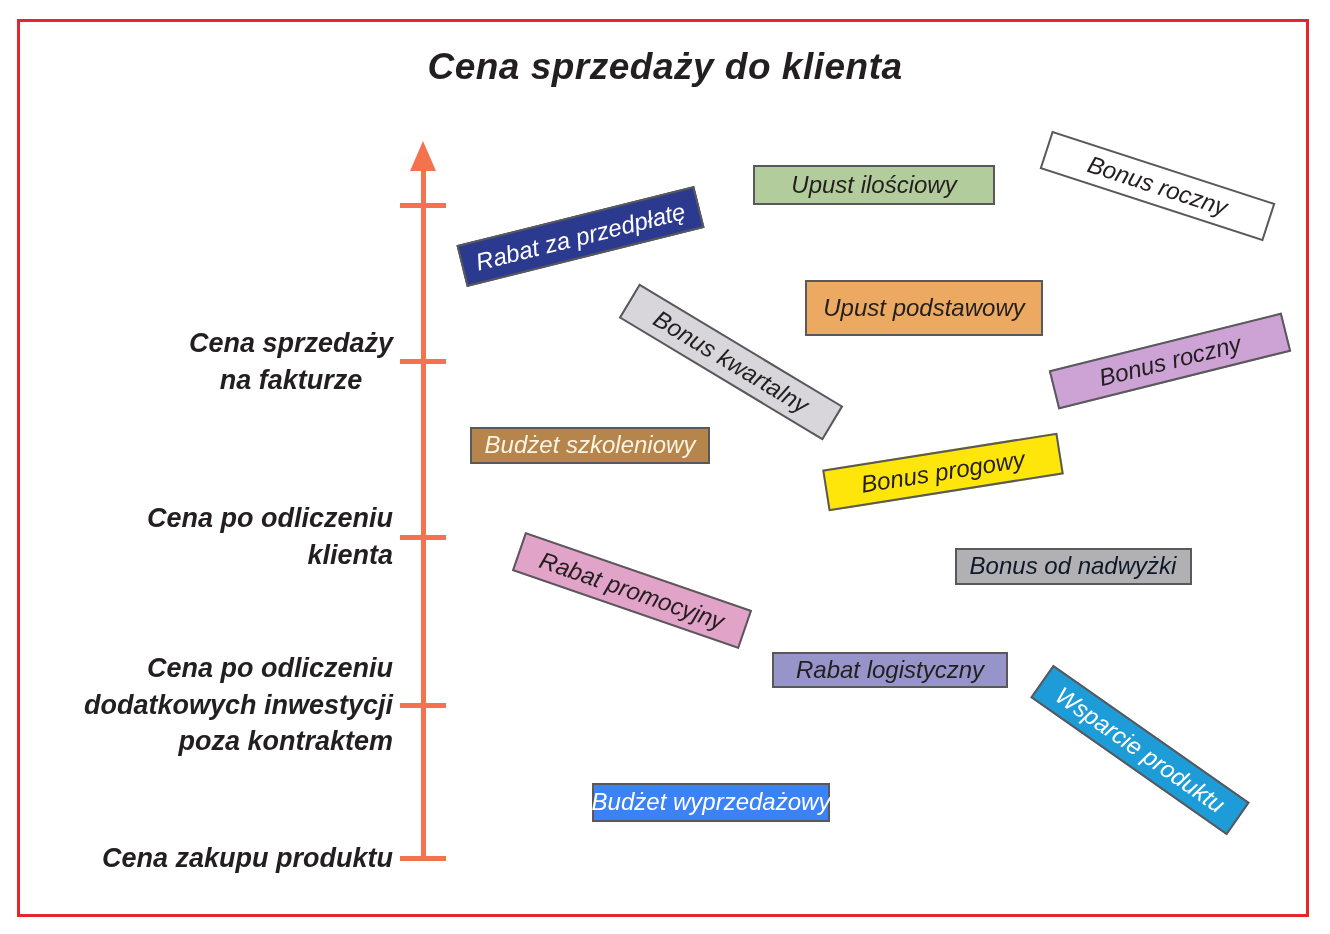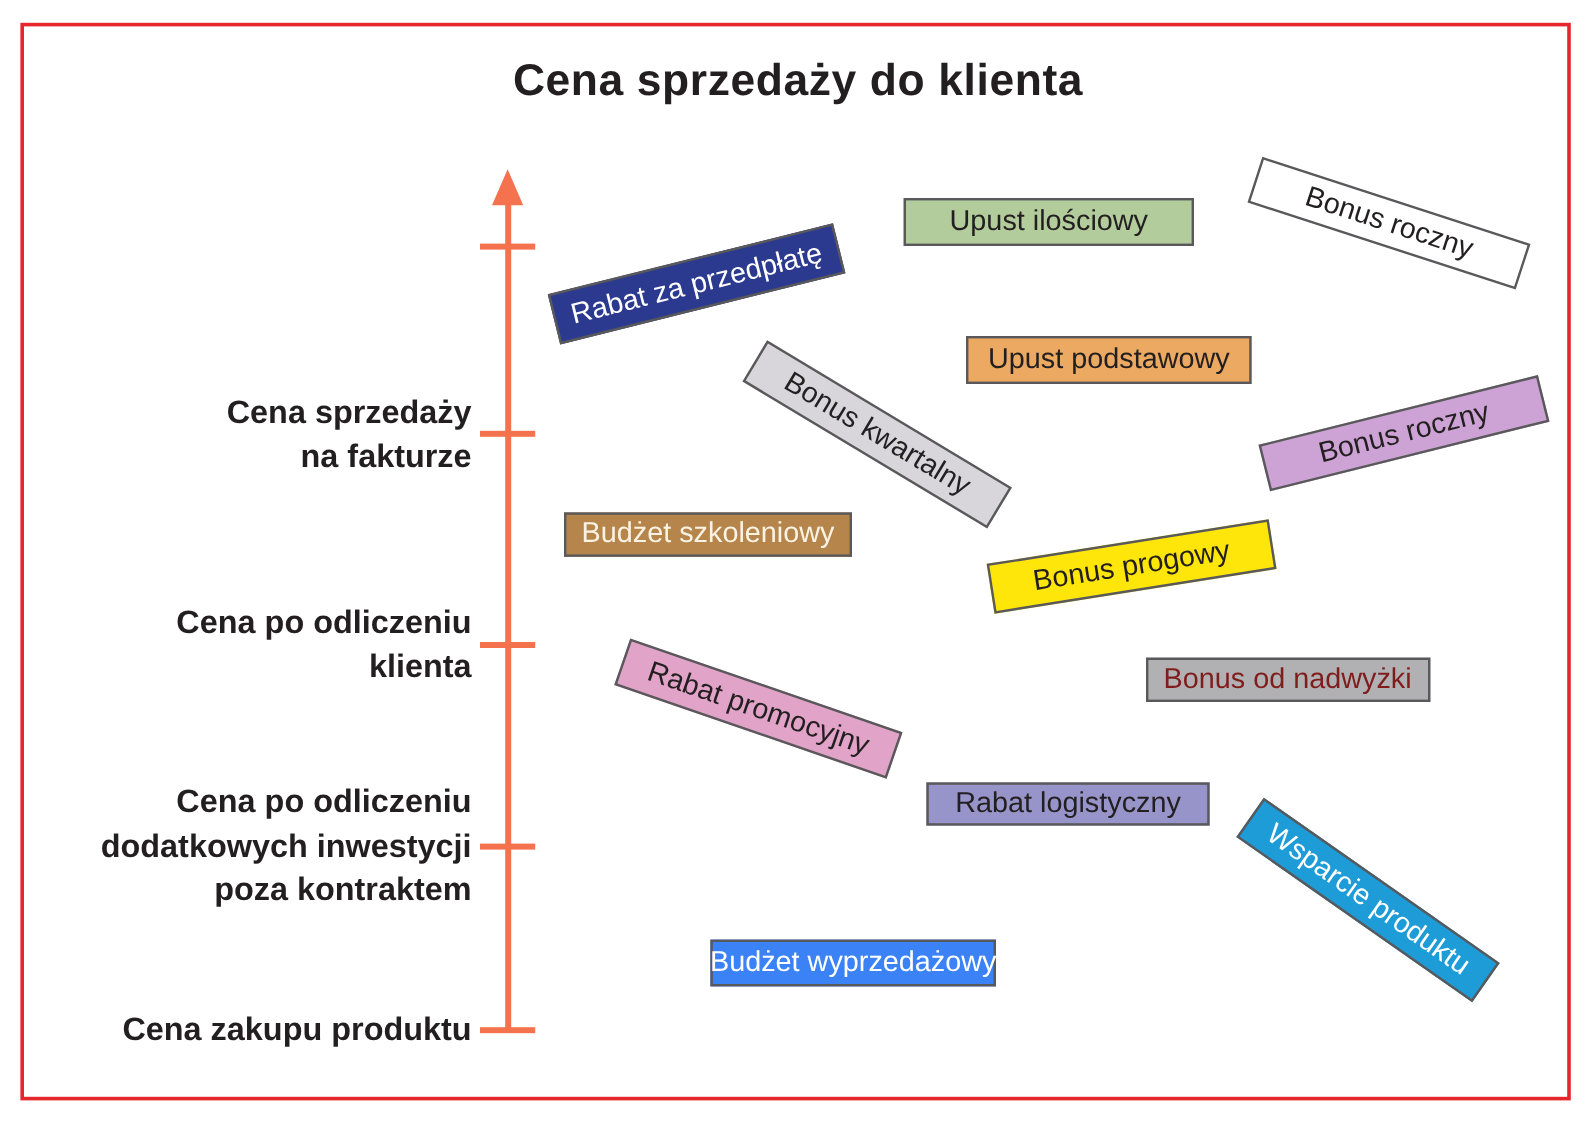--- a/index.html
+++ b/index.html
@@ -1,18 +1,18 @@
 <!DOCTYPE html>
 <html><head>
 <meta charset="utf-8">
 <style>
   html, body { margin:0; padding:0; background:#ffffff; }
   .page {
     position:relative; width:1330px; height:934px; overflow:hidden;
-    font-family:"Liberation Sans", sans-serif; background:#ffffff; color:#231f20;
+    font-family:"Liberation Sans", sans-serif; background:#ffffff; color:#231f20;font-style:italic;
   }
   .frame {
     position:absolute; left:17px; top:19px; right:21px; bottom:17px;
     border:3px solid #e5262c; pointer-events:none;
   }
   .title {
     position:absolute; left:0; top:46px; width:100%; margin:0;
     text-align:center; font-size:37px; font-weight:700; letter-spacing:0.5px;
   }
   .axis-line  { position:absolute; width:5px; }
@@ -39,21 +39,21 @@
 <div class="page" id="page" style="background: rgb(255, 255, 255); color: rgb(35, 31, 32);">
   <div class="frame" id="frame" style="border-color: rgb(229, 38, 44);"></div>
   <h1 class="title">Cena sprzedaży do klienta</h1>
 <div class="axis-arrow" style="left: 410px; top: 141px; border-bottom-color: rgb(244, 114, 77);"></div>
     <div class="axis-line" style="left: 421px; top: 167px; height: 693px; background: rgb(244, 114, 77);"></div>
     <div class="axis-tick" style="left: 400px; top: 203px; width: 46px; background: rgb(244, 114, 77);"></div>
     <div class="axis-tick" style="left: 400px; top: 359px; width: 46px; background: rgb(244, 114, 77);"></div>
     <div class="axis-tick" style="left: 400px; top: 535px; width: 46px; background: rgb(244, 114, 77);"></div>
     <div class="axis-tick" style="left: 400px; top: 703px; width: 46px; background: rgb(244, 114, 77);"></div>
     <div class="axis-tick" style="left: 400px; top: 856px; width: 46px; background: rgb(244, 114, 77);"></div>
-    <div class="axis-label" style="top: 362px;">
+    <div class="axis-label" style="top: 362px; text-align: center;">
       <div>Cena sprzedaży</div>
       <div>na fakturze</div>
     </div>
     <div class="axis-label" style="top: 537px;">
       <div>Cena po odliczeniu</div>
       <div>klienta</div>
     </div>
     <div class="axis-label" style="top: 705px;">
       <div>Cena po odliczeniu</div>
       <div>dodatkowych inwestycji</div>
@@ -64,39 +64,39 @@
     </div>
     <div class="tag" style="left: 457.5px; top: 214.5px; width: 245px; height: 43px; background: rgb(43, 58, 142); color: rgb(255, 255, 255); transform: rotate(-14deg);">
       <span>Rabat za przedpłatę</span>
     </div>
     <div class="tag" style="left: 753px; top: 165px; width: 242px; height: 40px; background: rgb(178, 204, 156); color: rgb(35, 31, 32); transform: rotate(0deg); justify-content: center;">
       <span>Upust ilościowy</span>
     </div>
     <div class="tag" style="left: 1039.5px; top: 166px; width: 235px; height: 40px; background: rgb(255, 255, 255); color: rgb(35, 31, 32); transform: rotate(18deg);">
       <span>Bonus roczny</span>
     </div>
-    <div class="tag" style="left: 805px; top: 280px; width: 238px; height: 40px; background: rgb(235, 169, 97); color: rgb(35, 31, 32); transform: rotate(0deg);">
+    <div class="tag" style="left: 805px; top: 280px; width: 238px; height: 56px; background: rgb(235, 169, 97); color: rgb(35, 31, 32); transform: rotate(0deg);">
       <span>Upust podstawowy</span>
     </div>
     <div class="tag" style="left: 612px; top: 342px; width: 238px; height: 40px; background: rgb(216, 214, 218); color: rgb(35, 31, 32); transform: rotate(31deg);">
       <span>Bonus kwartalny</span>
     </div>
     <div class="tag" style="left: 1050px; top: 341px; width: 240px; height: 40px; background: rgb(205, 163, 214); color: rgb(35, 31, 32); transform: rotate(-14deg);">
       <span>Bonus roczny</span>
     </div>
     <div class="tag" style="left: 470px; top: 426.5px; width: 240px; height: 37px; background: rgb(181, 133, 75); color: rgb(250, 243, 227); transform: rotate(0deg);">
       <span>Budżet szkoleniowy</span>
     </div>
     <div class="tag" style="left: 824px; top: 451px; width: 238px; height: 42px; background: rgb(255, 230, 10); color: rgb(35, 31, 32); transform: rotate(-9deg);">
       <span>Bonus progowy</span>
     </div>
     <div class="tag" style="left: 512px; top: 569.5px; width: 240px; height: 41px; background: rgb(225, 163, 199); color: rgb(35, 31, 32); transform: rotate(19deg);">
       <span>Rabat promocyjny</span>
     </div>
-    <div class="tag" style="left: 954.5px; top: 547.5px; width: 237px; height: 37px; background: rgb(177, 177, 179); color: #7f1d1d; transform: rotate(0deg); align-items: center;">
+    <div class="tag" style="left: 954.5px; top: 547.5px; width: 237px; height: 37px; background: rgb(177, 177, 179); color: #0f172a; transform: rotate(0deg); align-items: center;">
       <span>Bonus od nadwyżki</span>
     </div>
     <div class="tag" style="left: 772px; top: 652px; width: 236px; height: 36px; background: rgb(150, 148, 200); color: rgb(35, 31, 32); transform: rotate(0deg); align-items: center;">
       <span>Rabat logistyczny</span>
     </div>
     <div class="tag" style="left: 1020px; top: 730px; width: 240px; height: 40px; background: rgb(30, 156, 215); color: rgb(255, 255, 255); transform: rotate(35deg);">
       <span>Wsparcie produktu</span>
     </div>
     <div class="tag" style="left: 592px; top: 782.5px; width: 238px; height: 39px; background: #3b82f6; color: rgb(255, 255, 255); transform: rotate(0deg);">
       <span>Budżet wyprzedażowy</span>

